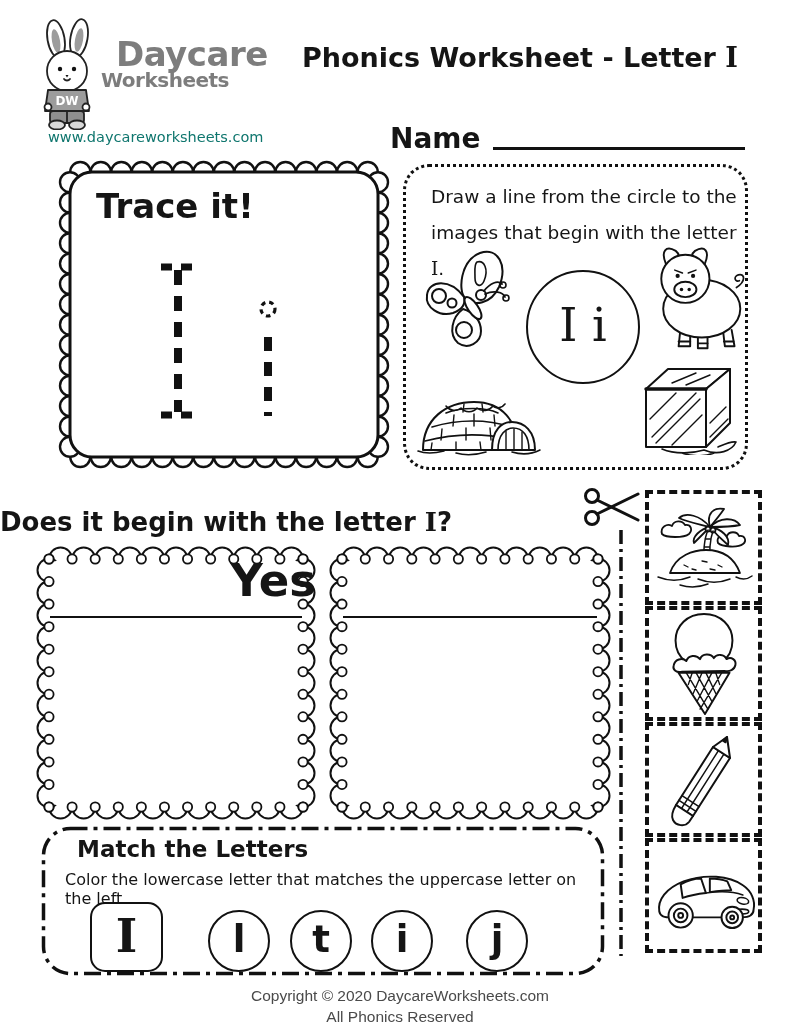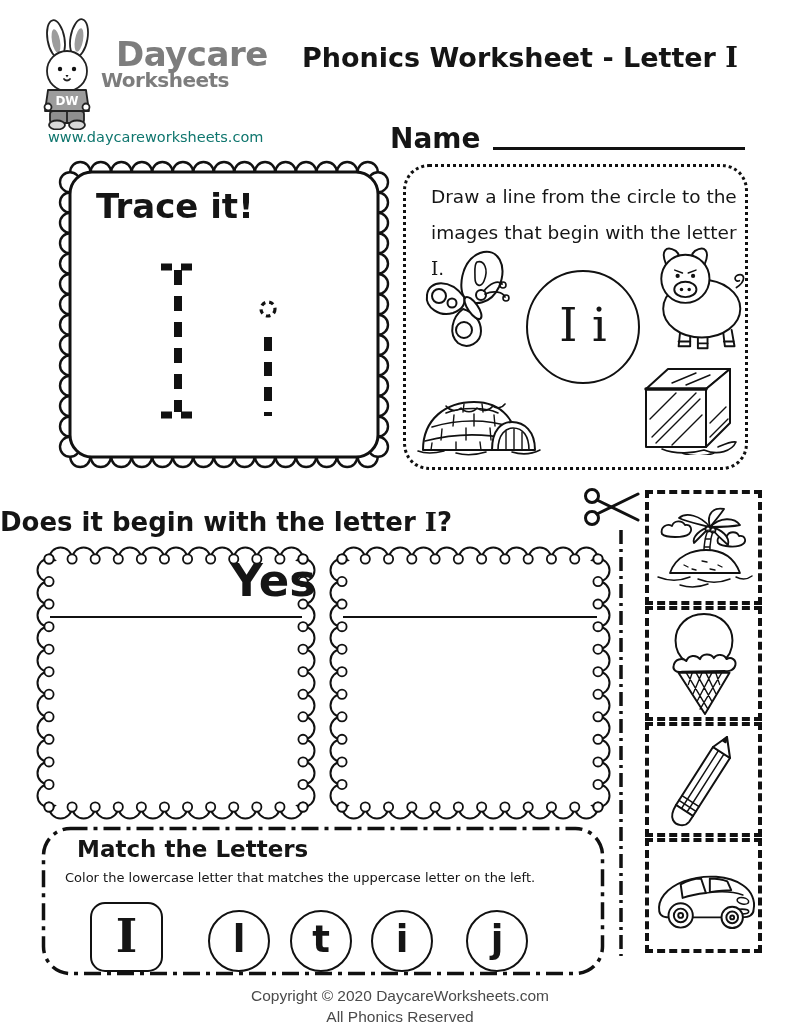--- a/index.html
+++ b/index.html
@@ -31,21 +31,21 @@
   .sort-question{position:absolute;left:0;top:507px;width:612px;text-align:left;
                  font-size:26px;font-weight:600;}
   .sort-box{position:absolute;top:546px;width:280px;height:274px;}
   .sort-box .label{position:absolute;left:0;top:8px;width:100%;text-align:right;
                    font-size:45px;font-weight:600;}
   .sort-box .rule{position:absolute;left:14px;right:14px;top:70px;border-top:2px solid #111;}
   .cut-card{position:absolute;left:645px;width:117px;height:115px;border:4px dashed #111;
             box-sizing:border-box;display:flex;align-items:center;justify-content:center;background:#fff;}
   .match-box{left:41px;top:826px;width:564px;height:150px;}
   .match-heading{position:absolute;left:24px;top:10px;font-size:23px;font-weight:600;margin-left:12px;}
-  .match-instruction{position:absolute;left:24px;top:44px;font-size:13px;font-weight:500;}
+  .match-instruction{position:absolute;left:24px;top:44px;font-size:16px;font-weight:500;}
   .match-tile{position:absolute;left:49px;top:76px;width:69px;height:66px;border:2.5px solid #111;
               border-radius:15px;text-align:center;line-height:64px;font-size:46px;font-weight:700;}
   .match-circle{position:absolute;top:84px;width:58px;height:58px;border:2.5px solid #111;border-radius:50%;
                 text-align:center;line-height:56px;font-size:37px;font-weight:700;}
   .footer{position:absolute;left:0;top:986px;width:800px;text-align:center;
           font-size:15.5px;color:#4a4a4a;line-height:1.35;font-family:"Liberation Sans","DejaVu Sans",sans-serif;}
   .fill{position:absolute;inset:0;width:100%;height:100%;}
 </style>
 </head>
 <body>

